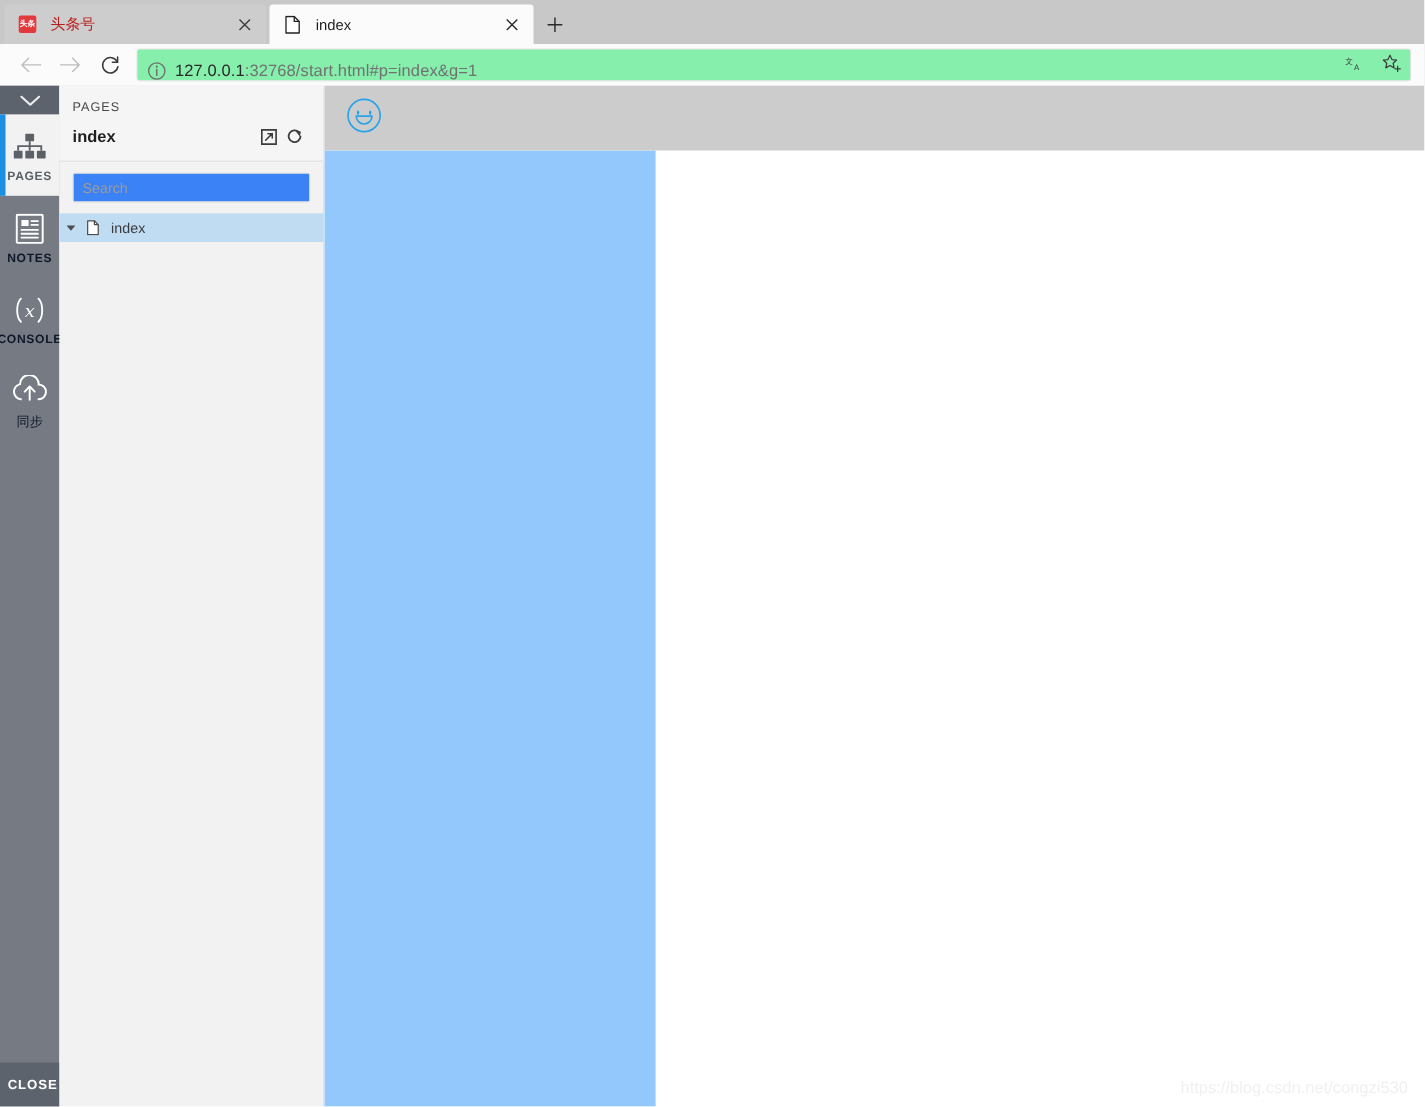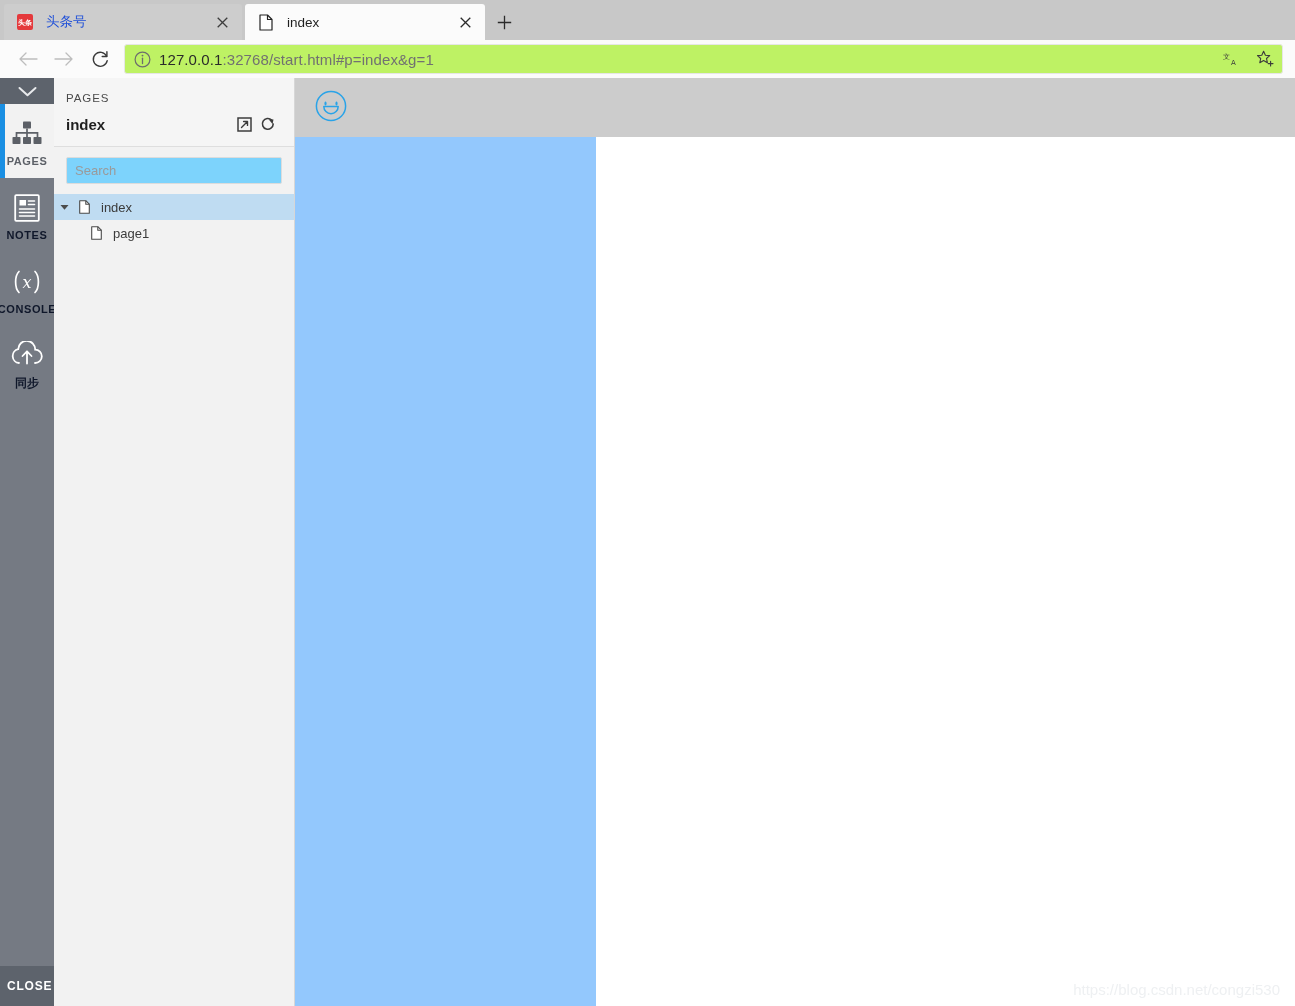--- a/index.html
+++ b/index.html
@@ -65,21 +65,21 @@
     font-weight: bold;
     display: flex;
     flex-direction: column;
     align-items: center;
     justify-content: center;
     overflow: hidden;
   }
   .tab-title {
     margin-left: 12px;
     font-size: 13.5px;
-    color: #1d4ed8;
+    color: #b91c1c;
     white-space: nowrap;
     overflow: hidden;
     flex: 1;
   }
   .tab-active .tab-title { color: #1f1f1f; }
   .tab-close {
     width: 28px;
     height: 28px;
     margin-right: 6px;
     display: flex;
@@ -107,24 +107,24 @@
   .nav-btn {
     width: 36px; height: 32px;
     display: flex; align-items: center; justify-content: center;
     flex: none;
   }
   .nav-btn.first { margin-left: 10px; }
   .omnibox {
     flex: 1;
     height: 30px;
     margin: 0 12px 0 6px;
-    background: #bef264;
+    background: #86efac;
     border-radius: 3px;
     display: flex;
-    align-items: center;
+    align-items: flex-end;
     border: 1px solid #e6e6e6;
     box-sizing: border-box;
   }
   .omni-info {
     width: 34px;
     display: flex; align-items: center; justify-content: center;
     flex: none;
     color: #6b6b6b;
   }
   .omni-url {
@@ -198,21 +198,21 @@
   }
   .rail-item.active::before {
     content: "";
     position: absolute;
     left: 0; top: 0;
     width: 5px; height: 100%;
     background: #1a8fe3;
   }
   .rail-item.active .rail-label { color: #5c6067; }
   .rail-item.sync .rail-label {
-    font-weight: bold;
+    font-weight: normal;
     font-size: 12px;
     letter-spacing: 0;
   }
   .rail-close {
     position: absolute;
     left: 0; bottom: 0;
     width: 54px;
     height: 40px;
     background: #5d636c;
     color: #ffffff;
@@ -259,21 +259,21 @@
   .panel-act {
     width: 24px; height: 20px;
     display: flex; align-items: center; justify-content: center;
     color: #3c3c3c;
   }
   .search-wrap { padding: 10px 12px 8px 12px; }
   .search-input {
     width: 100%;
     height: 27px;
     border: 1px solid #dcdcdc;
-    background: #7dd3fc;
+    background: #3b82f6;
     border-radius: 2px;
     box-sizing: border-box;
     padding: 0 8px;
     font-size: 13px;
     font-family: "Liberation Sans", sans-serif;
     color: #333;
     outline: none;
   }
   .search-input::placeholder { color: #9a9a9a; }
 
@@ -517,29 +517,20 @@
         </span>
         <span class="tree-doc">
           <svg width="11" height="14" viewBox="0 0 11 14" aria-hidden="true">
             <path d="M0.7 0.7 H6.8 L10.3 4.2 V13.3 H0.7 Z" fill="#ffffff" stroke="#4a4a4a" stroke-width="1.1" stroke-linejoin="round"></path>
             <path d="M6.8 0.7 V4.2 H10.3" fill="none" stroke="#4a4a4a" stroke-width="1.1" stroke-linejoin="round"></path>
           </svg>
         </span>
         <span class="tree-label">index</span>
       </div>
 
-      <div class="tree-row tree-child">
-        <span class="tree-doc">
-          <svg width="11" height="14" viewBox="0 0 11 14" aria-hidden="true">
-            <path d="M0.7 0.7 H6.8 L10.3 4.2 V13.3 H0.7 Z" fill="#ffffff" stroke="#4a4a4a" stroke-width="1.1" stroke-linejoin="round"></path>
-            <path d="M6.8 0.7 V4.2 H10.3" fill="none" stroke="#4a4a4a" stroke-width="1.1" stroke-linejoin="round"></path>
-          </svg>
-        </span>
-        <span class="tree-label">page1</span>
-      </div>
 
 
 
     </div>
   </div>
 
   <div class="content">
     <div class="content-toolbar">
       <span>
         <svg width="32" height="32" viewBox="0 0 32 32" aria-hidden="true">

